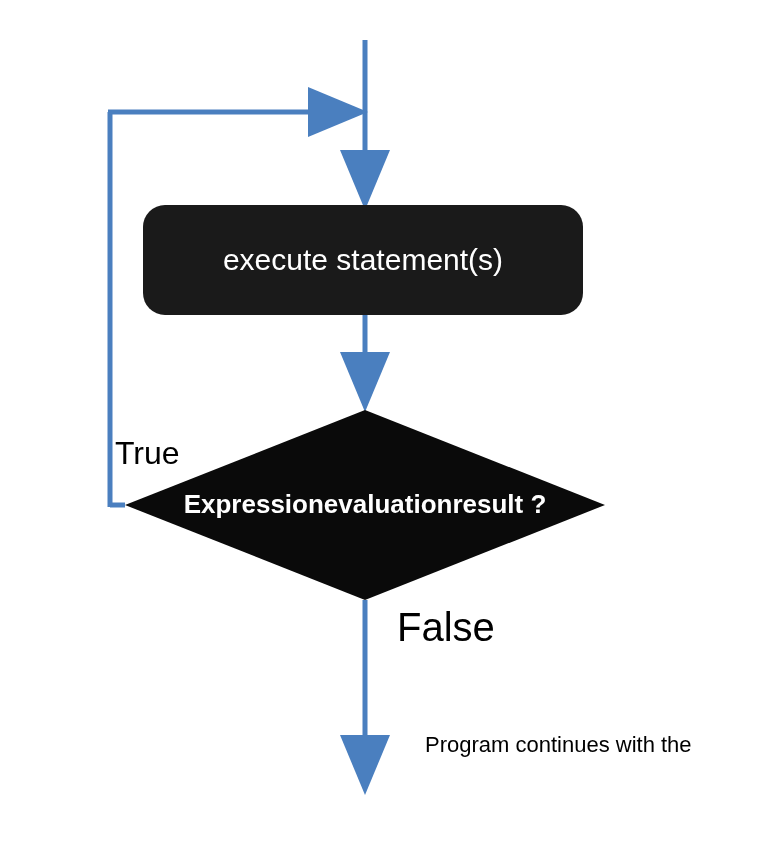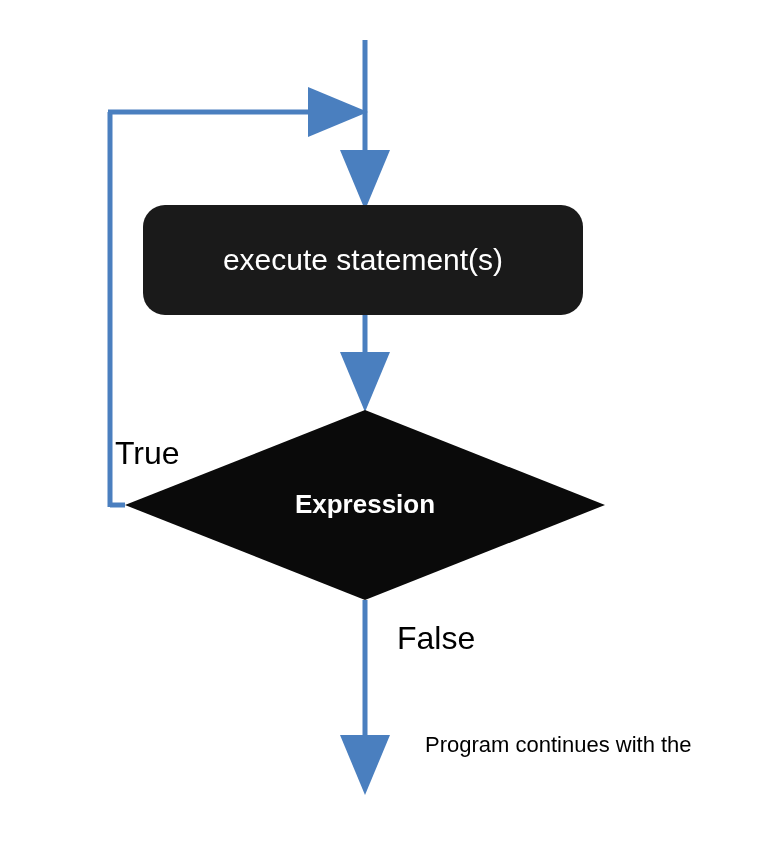--- a/index.html
+++ b/index.html
@@ -60,22 +60,22 @@
       position: absolute;
       left: 100px;
       top: 435px;
       font-size: 32px;
       color: #000000;
       text-align: right;
     }
     .false-label {
       position: absolute;
       left: 382px;
-      top: 620px;
-      font-size: 32px;
+      top: 605px;
+      font-size: 40px;
       color: #000000;
     }
     .end-text {
       position: absolute;
       left: 410px;
       top: 730px;
       font-size: 22px;
       color: #000000;
       line-height: 1.4;
     }
@@ -104,20 +104,22 @@
     <line x1="95" y1="507" x2="95" y2="112" stroke="#4A7FBF" stroke-width="5"></line>
     <line x1="93" y1="112" x2="343" y2="112" stroke="#4A7FBF" stroke-width="5" marker-end="url(#arrowhead)"></line>
   </svg>
 
   <div class="process-box">
     <span>execute statement(s)</span>
   </div>
 
   <div class="diamond-text">
     <div>Expression</div>
+    <div>evaluation</div>
+    <div>result ?</div>
   </div>
 
   <div class="true-label">True</div>
 
   <div class="false-label">False</div>
 
   <div class="end-text">
     <div>Program continues with the</div>
   </div>
 

